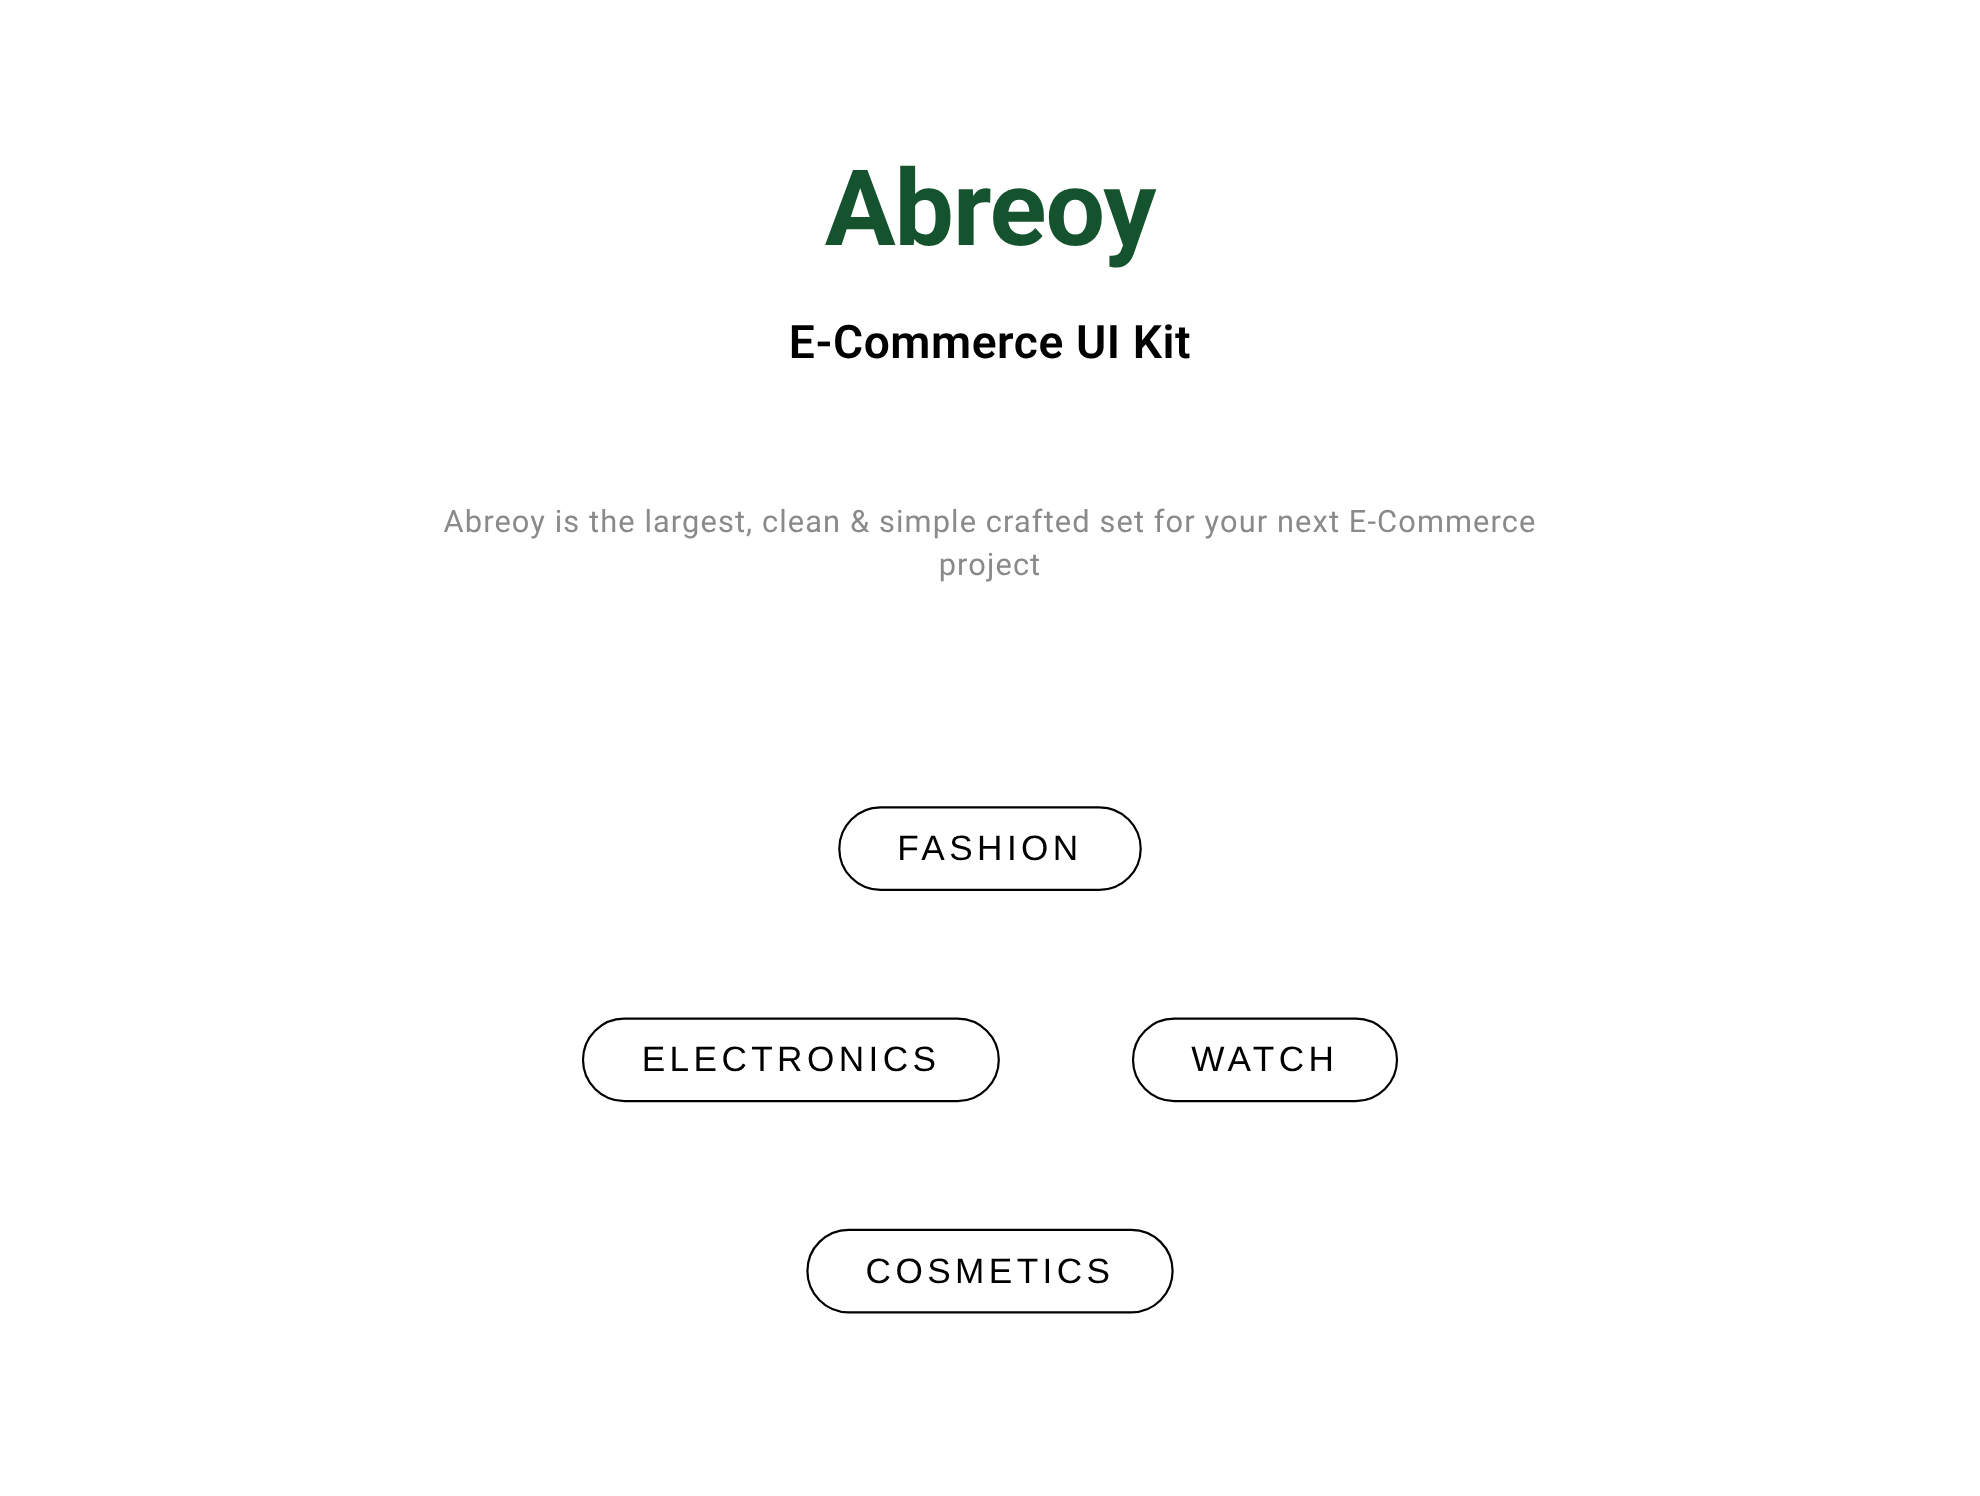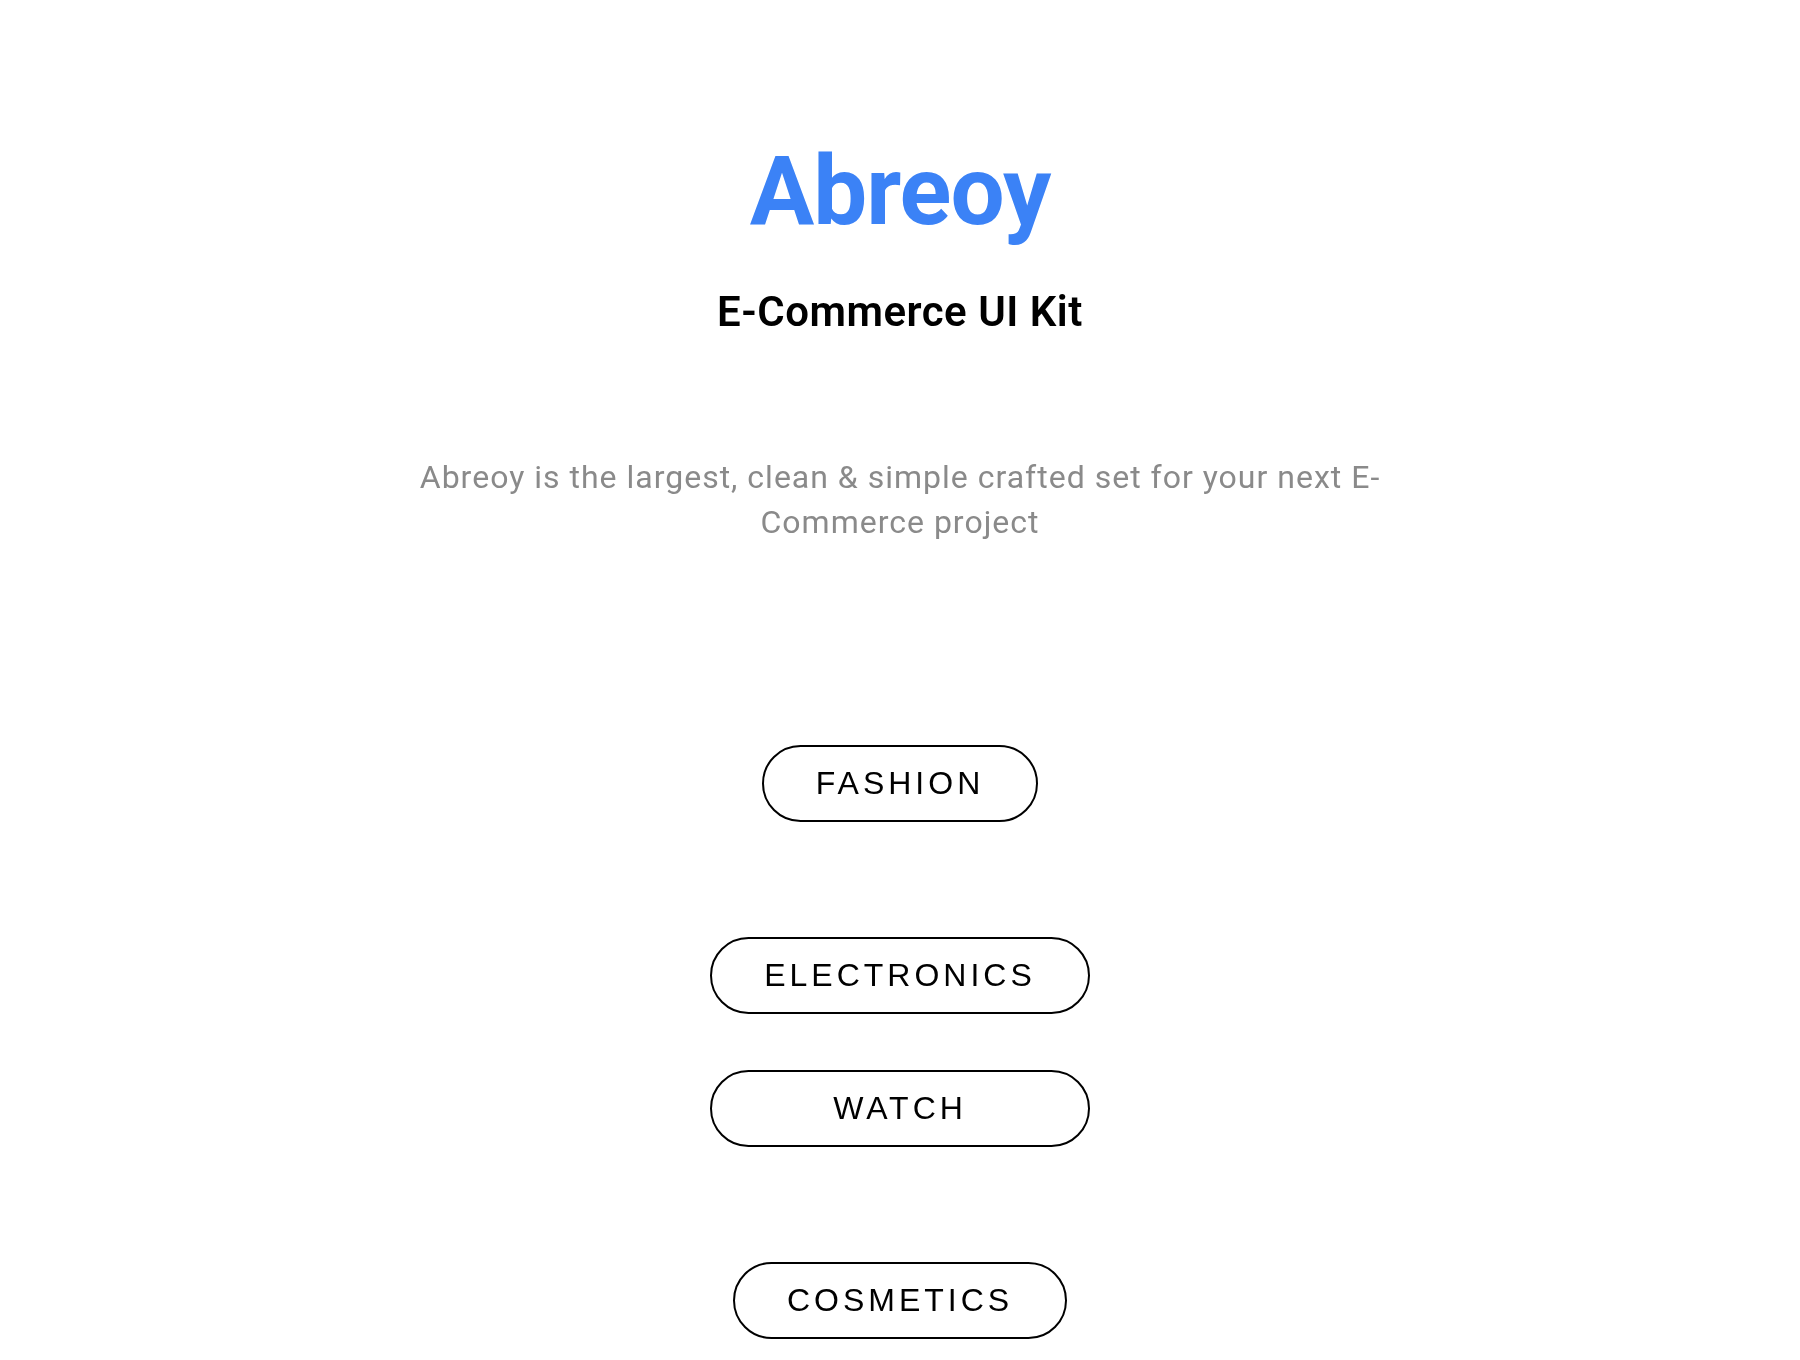--- a/index.html
+++ b/index.html
@@ -15,35 +15,35 @@
       font-family: -apple-system, BlinkMacSystemFont, "Segoe UI", Roboto, Helvetica, Arial, sans-serif;
       display: flex;
       flex-direction: column;
       align-items: center;
       padding-top: 135px;
     }
     
     .brand-title {
       font-size: 96px;
       font-weight: 700;
-      color: #3b82f6;
+      color: #14532d;
       letter-spacing: -1px;
       margin-bottom: 40px;
     }
     
     .subtitle {
       font-size: 42px;
       font-weight: 600;
       color: #000000;
       letter-spacing: 0.5px;
       margin-bottom: 119px;
     }
     
     .description {
-      font-size: 32px;
+      font-size: 28px;
       font-weight: 400;
       color: #8a8a8a;
       text-align: center;
       line-height: 1.4;
       letter-spacing: 1px;
       margin-bottom: 200px;
       max-width: 1050px;
     }
     
     .categories {
@@ -53,22 +53,21 @@
       gap: 115px;
       width: 100%;
     }
     
     .category-row {
       display: flex;
       gap: 120px;
     }
     
     .category-row.row-2 {
-      gap: 56px;
-      flex-direction: column;
+      gap: 120px;
     }
     
     .category-pill {
       border: 2.5px solid #000000;
       border-radius: 50px;
       padding: 18px 52px;
       font-size: 32px;
       font-weight: 500;
       color: #000000;
       letter-spacing: 4px;

